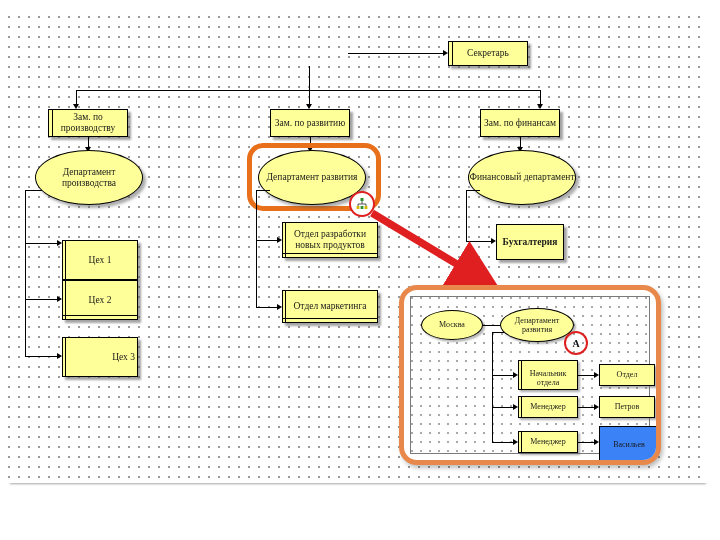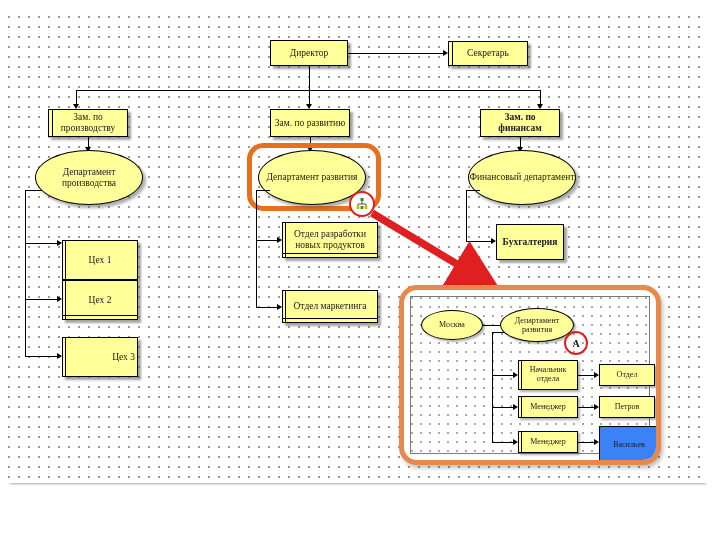--- a/index.html
+++ b/index.html
@@ -155,23 +155,20 @@
   
   #red-arrow { position: absolute; left: 0; top: 0; width: 720px; height: 540px; pointer-events: none; }
 </style>
 </head>
 <body>
 
 <div id="stage">
 
   <div id="grid"></div>
 
-  <div class="node" style="left:270px; top:40px; width:78px; height:26px;">
-    <span>Директор</span>
-  </div>
 
   <div class="node" style="left:448px; top:41px; width:80px; height:25px;">
     <span class="rail" style="position:absolute;left:3px;top:0;bottom:0;border-left:1px solid #000;"></span>
     <span>Секретарь</span>
   </div>
 
   <div class="line hline" style="left:348px; top:53px; width:96px;"></div>
   <div class="arrow-r" style="left:443px; top:49.5px;"></div>
 
   <div class="line vline" style="left:309px; top:66px; height:24px;"></div>
@@ -185,21 +182,21 @@
   </div>
 
   <div class="line vline" style="left:309px; top:90px; height:17px;"></div>
   <div class="arrow-d" style="left:305.5px; top:104px;"></div>
   <div class="node" style="left:270px; top:109px; width:80px; height:28px;">
     <span>Зам. по развитию</span>
   </div>
 
   <div class="line vline" style="left:540px; top:90px; height:17px;"></div>
   <div class="arrow-d" style="left:536.5px; top:104px;"></div>
-  <div class="node" style="left:480px; top:109px; width:80px; height:28px;font-weight:bold;">
+  <div class="node" style="left:480px; top:109px; width:80px; height:28px;">
     <span>Зам. по финансам</span>
   </div>
 
   <div class="line vline" style="left:88px; top:137px; height:12px;"></div>
   <div class="arrow-d" style="left:84.5px; top:147px;"></div>
 
   <div class="line vline" style="left:310px; top:137px; height:12px;"></div>
   <div class="arrow-d" style="left:306.5px; top:147px;"></div>
 
   <div class="line vline" style="left:520px; top:137px; height:12px;"></div>
@@ -296,21 +293,21 @@
 
     <div class="ellipse" style="left:96px; top:18px; width:74px; height:34px;">
       <span>Департамент развития</span>
     </div>
 
     <div class="line vline" style="left:88px; top:42px; height:110px;"></div>
     <div class="line hline" style="left:88px; top:42px; width:12px;"></div>
 
     <div class="line hline" style="left:88px; top:85px; width:22px;"></div>
     <div class="arrow-r" style="left:109px; top:81.5px;"></div>
-    <div class="node left-rail" style="left:114px; top:70px; width:60px; height:30px;">
+    <div class="node left-rail" style="left:114px; top:70px; width:60px; height:30px;align-items:flex-end;">
       <span>Начальник отдела</span>
     </div>
     <div class="line hline" style="left:174px; top:85px; width:17px;"></div>
     <div class="arrow-r" style="left:190px; top:81.5px;"></div>
     <div class="node" style="left:195px; top:74px; width:56px; height:22px;">
       <span>Отдел</span>
     </div>
 
     <div class="line hline" style="left:88px; top:117px; width:22px;"></div>
     <div class="arrow-r" style="left:109px; top:113.5px;"></div>

